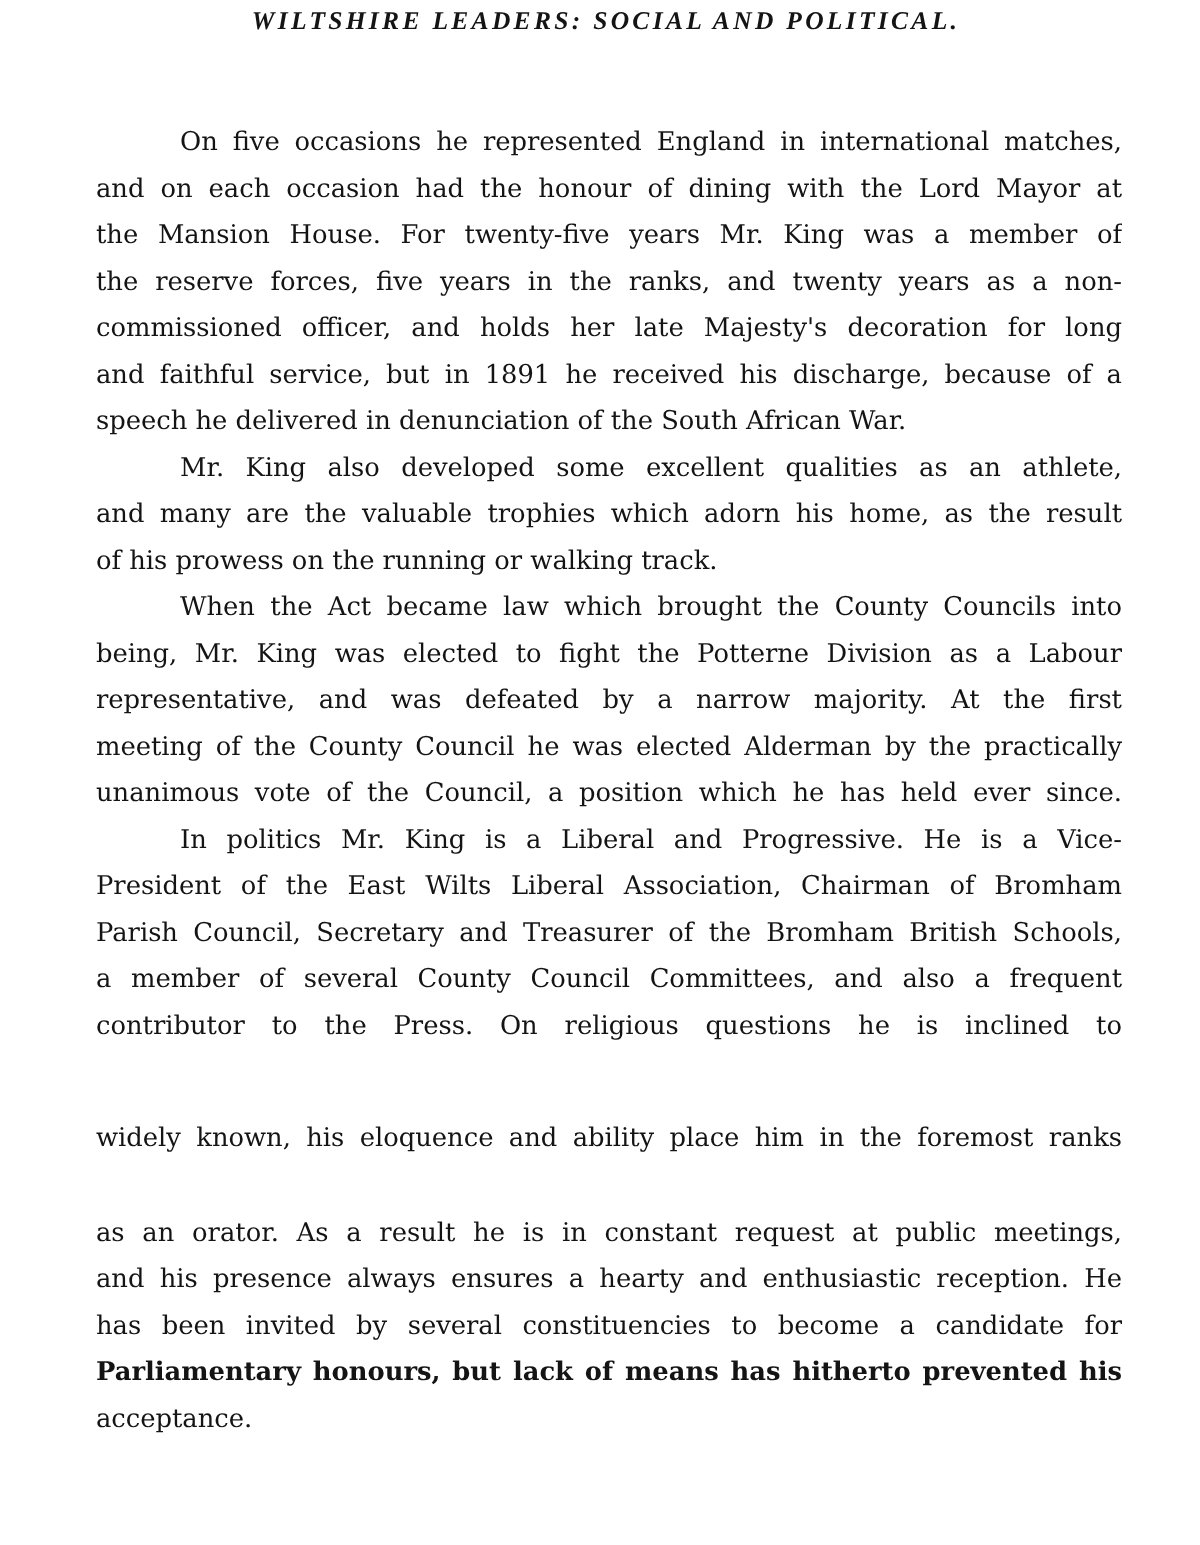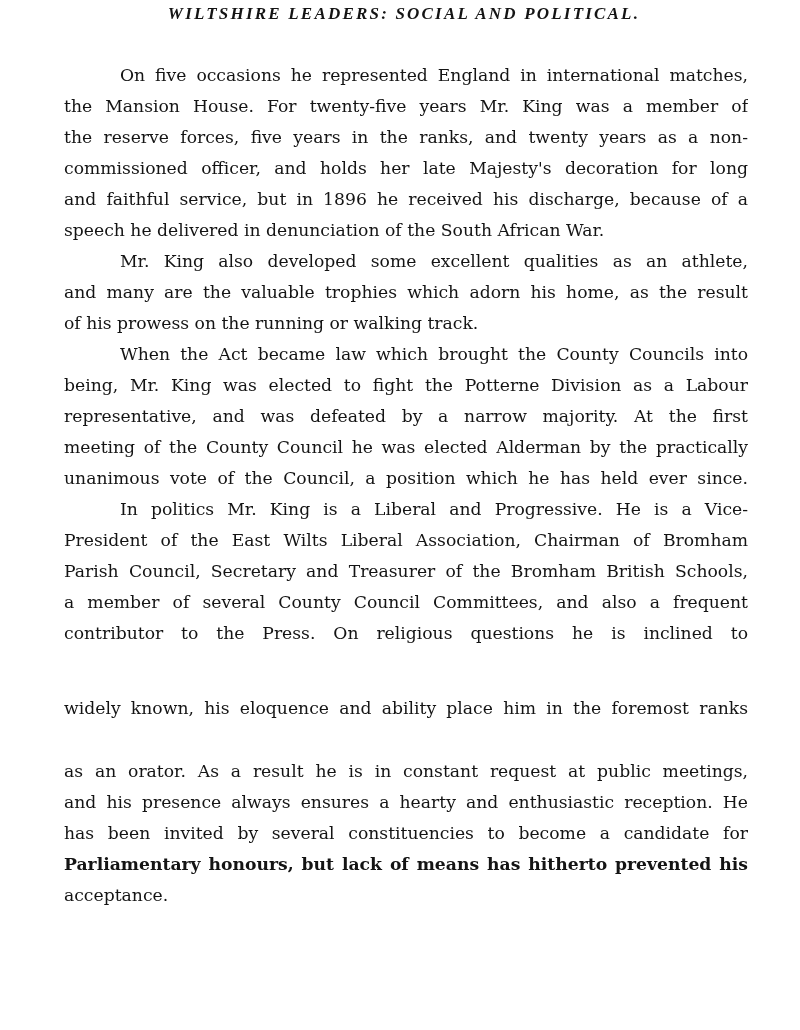--- a/index.html
+++ b/index.html
@@ -52,25 +52,26 @@
     }
   </style>
 </head>
 <body>
 
 <div class="running-head">WILTSHIRE LEADERS: SOCIAL AND POLITICAL.</div>
 
 <div class="body-text">
 
   <div class="paragraph">
-    <span class="line indent" style="white-space: normal; overflow: hidden;">On five occasions he represented England in international matches,</span>
+    <span class="line indent" style="white-space: normal; overflow: hidden; margin-top: 20px;">On five occasions he represented England in international matches,</span>
+    <span class="line" style="white-space: normal; overflow: hidden;">and on each occasion had the honour of dining with the Lord Mayor at</span>
     <span class="line" style="white-space: normal; overflow: hidden;">the Mansion House.  For twenty-five years Mr. King was a member of</span>
     <span class="line" style="white-space: normal; overflow: hidden;">the reserve forces, five years in  the ranks, and twenty years  as a non-</span>
     <span class="line" style="white-space: normal; overflow: hidden;">commissioned officer, and holds her late Majesty's decoration for long</span>
-    <span class="line" style="white-space: normal; overflow: hidden;">and faithful service, but in 1896 he received his discharge, because of a</span>
+    <span class="line" style="white-space: normal; overflow: hidden;">and faithful service, but in 1891 he received his discharge, because of a</span>
     <span class="line last" style="white-space: normal; overflow: hidden;">speech he delivered in denunciation of the South African War.</span>
   </div>
 
   <div class="paragraph">
     <span class="line indent" style="white-space: normal; overflow: hidden;">Mr. King also developed some excellent qualities as an athlete,</span>
     <span class="line" style="white-space: normal; overflow: hidden;">and many are the valuable trophies which adorn his home, as the result</span>
     <span class="line last" style="white-space: normal; overflow: hidden;">of his prowess on the running or  walking track.</span>
   </div>
 
   <div class="paragraph">

